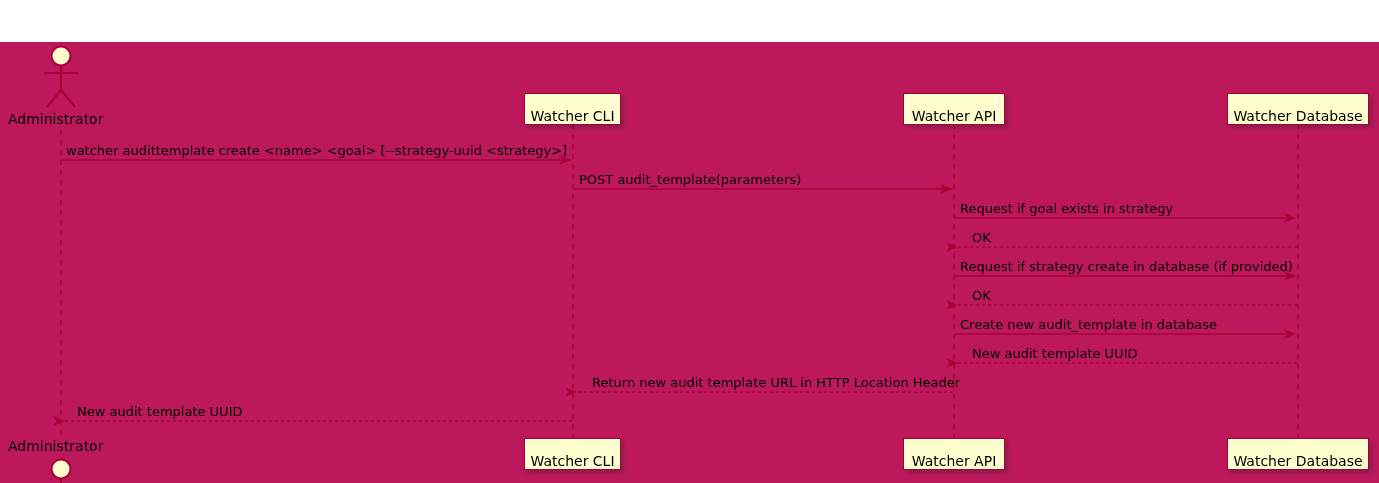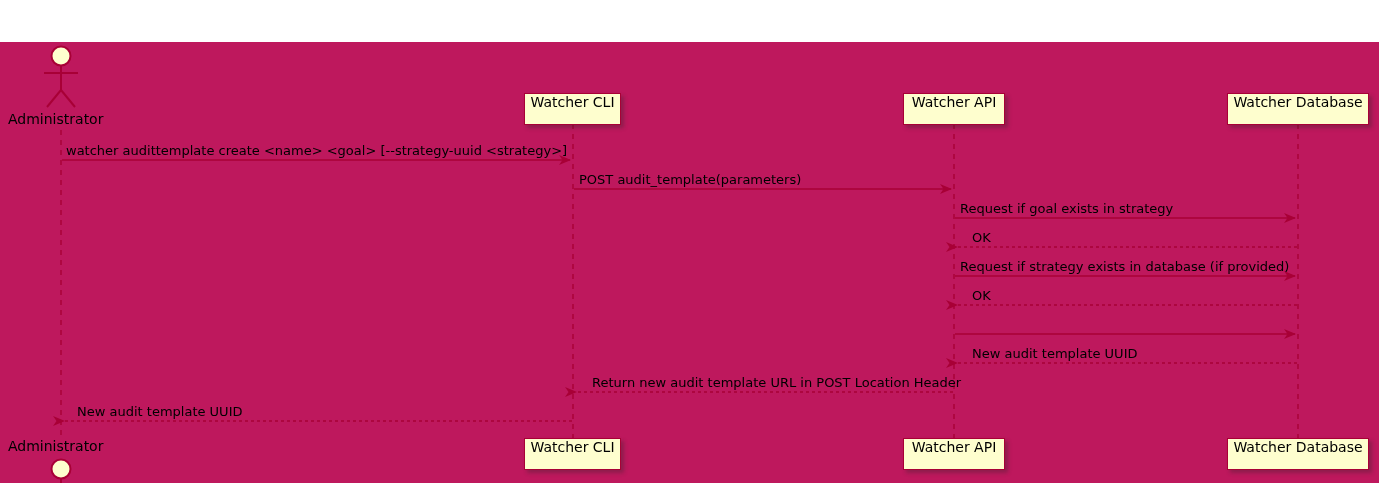--- a/index.html
+++ b/index.html
@@ -31,21 +31,21 @@
     white-space: nowrap;
     line-height: 15px;
   }
   .participant-box {
     position: absolute;
     box-sizing: border-box;
     background: #FEFECE;
     border: 1.5px solid #A80036;
     box-shadow: 3px 3px 4px rgba(40,40,40,0.32);
     display: flex;
-    align-items: flex-start;
+    align-items: flex-end;
     justify-content: center;
   }
   .participant-label {
     font-family: "DejaVu Sans", sans-serif;
     font-size: 14px;
     color: #000000;
     white-space: nowrap;
   }
   .actor-label {
     position: absolute;
@@ -130,19 +130,20 @@
     <span class="participant-label">Watcher API</span>
   </div>
   <div class="participant-box" style="left:1227px; top:396px; width:142px; height:32px;">
     <span class="participant-label">Watcher Database</span>
   </div>
 
   <div class="msg-text" style="left:66px; top:101px;text-align:right;">watcher audittemplate create &lt;name&gt; &lt;goal&gt; [--strategy-uuid &lt;strategy&gt;]</div>
   <div class="msg-text" style="left:579px; top:130px;text-align:right;">POST audit_template(parameters)</div>
   <div class="msg-text" style="left:960px; top:159px;">Request if goal exists in strategy</div>
   <div class="msg-text" style="left:972px; top:188px;">OK</div>
-  <div class="msg-text" style="left:960px; top:217px;">Request if strategy exists in database (if provided)</div>
+  <div class="msg-text" style="left:960px; top:217px;">Request if strategy create in database (if provided)</div>
   <div class="msg-text" style="left:972px; top:246px;">OK</div>
+  <div class="msg-text" style="left:960px; top:275px;">Create new audit_template in database</div>
   <div class="msg-text" style="left:972px; top:304px;">New audit template UUID</div>
-  <div class="msg-text" style="left:592px; top:333px;">Return new audit template URL in POST Location Header</div>
+  <div class="msg-text" style="left:592px; top:333px;">Return new audit template URL in HTTP Location Header</div>
   <div class="msg-text" style="left:77px; top:362px;">New audit template UUID</div>
 
 </div>
 
 </body></html>

